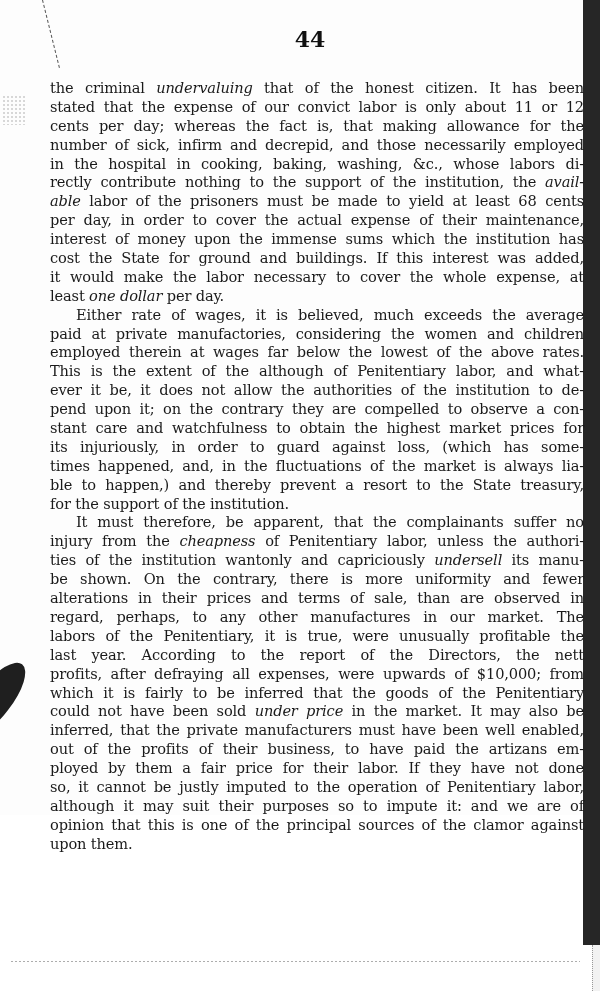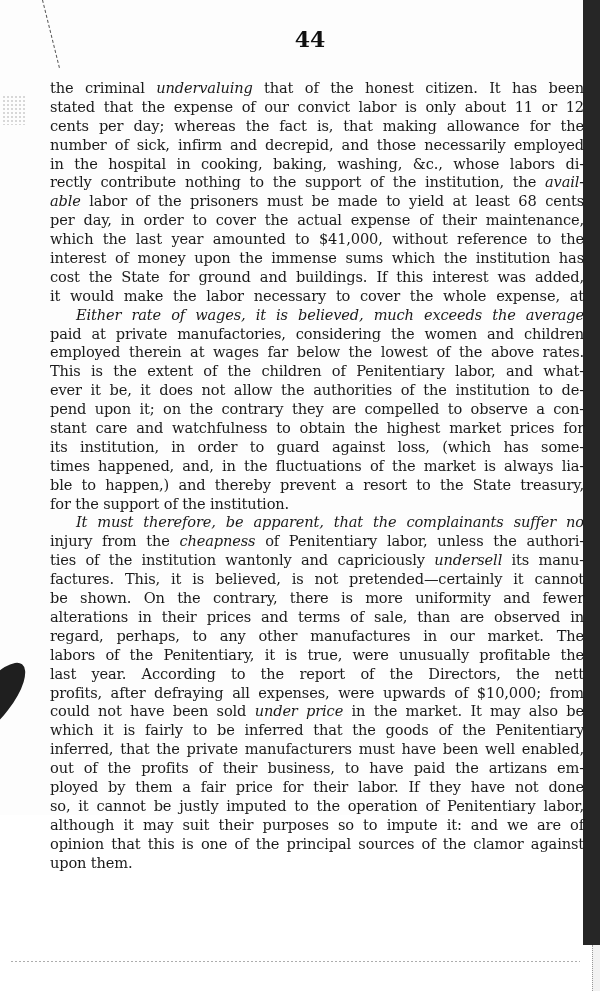--- a/index.html
+++ b/index.html
@@ -89,21 +89,20 @@
       white-space: nowrap;
       text-align: justify;
       text-align-last: justify;
       letter-spacing: -0.15px;
     }
     .line.last {
       text-align-last: left;
     }
     .line.indent {
       padding-left: 26px;
-      font-style: italic;
     }
     em { font-style: italic; }
   </style>
 </head>
 <body>
 
 <div class="page">
   <div class="scratch"></div>
   <div class="speckle"></div>
   <div class="blob"></div>
@@ -116,51 +115,50 @@
   <div class="text-block" id="text-block">
       <div>
         <span class="line">the criminal <em>undervaluing</em> that of the honest citizen. It has been</span>
         <span class="line">stated that the expense of our convict labor is only about 11 or 12</span>
         <span class="line">cents per day; whereas the fact is, that making allowance for the</span>
         <span class="line">number of sick, infirm and decrepid, and those necessarily employed</span>
         <span class="line">in the hospital in cooking, baking, washing, &amp;c., whose labors di-</span>
         <span class="line">rectly contribute nothing to the support of the institution, the <em>avail-</em></span>
         <span class="line"><em>able</em> labor of the prisoners must be made to yield at least 68 cents</span>
         <span class="line">per day, in order to cover the actual expense of their maintenance,</span>
-        <span class="line">which the last year amounted to $41,000, without reference to the</span>
         <span class="line">interest of money upon the immense sums which the institution has</span>
         <span class="line">cost the State for ground and buildings. If this interest was added,</span>
         <span class="line">it would make the labor necessary to cover the whole expense, at</span>
+        <span class="line last">least <em>one dollar</em> per day.</span>
       </div>
       <div>
         <span class="line indent">Either rate of wages, it is believed, much exceeds the average</span>
         <span class="line">paid at private manufactories, considering the women and children</span>
         <span class="line">employed therein at wages far below the lowest of the above rates.</span>
-        <span class="line">This is the extent of the children of Penitentiary labor, and what-</span>
+        <span class="line">This is the extent of the although of Penitentiary labor, and what-</span>
         <span class="line">ever it be, it does not allow the authorities of the institution to de-</span>
         <span class="line">pend upon it; on the contrary they are compelled to observe a con-</span>
         <span class="line">stant care and watchfulness to obtain the highest market prices for</span>
-        <span class="line">its institution, in order to guard against loss, (which has some-</span>
+        <span class="line">its injuriously, in order to guard against loss, (which has some-</span>
         <span class="line">times happened, and, in the fluctuations of the market is always lia-</span>
         <span class="line">ble to happen,) and thereby prevent a resort to the State treasury,</span>
         <span class="line last">for the support of the institution.</span>
       </div>
       <div>
         <span class="line indent">It must therefore, be apparent, that the complainants suffer no</span>
         <span class="line">injury from the <em>cheapness</em> of Penitentiary labor, unless the authori-</span>
         <span class="line">ties of the institution wantonly and capriciously <em>undersell</em> its manu-</span>
-        <span class="line">factures. This, it is believed, is not pretended—certainly it cannot</span>
         <span class="line">be shown. On the contrary, there is more uniformity and fewer</span>
         <span class="line">alterations in their prices and terms of sale, than are observed in</span>
         <span class="line">regard, perhaps, to any other manufactures in our market. The</span>
         <span class="line">labors of the Penitentiary, it is true, were unusually profitable the</span>
         <span class="line">last year. According to the report of the Directors, the nett</span>
         <span class="line">profits, after defraying all expenses, were upwards of $10,000; from</span>
+        <span class="line">which it is fairly to be inferred that the goods of the Penitentiary</span>
         <span class="line">could not have been sold <em>under price</em> in the market. It may also be</span>
-        <span class="line">which it is fairly to be inferred that the goods of the Penitentiary</span>
         <span class="line">inferred, that the private manufacturers must have been well enabled,</span>
         <span class="line">out of the profits of their business, to have paid the artizans em-</span>
         <span class="line">ployed by them a fair price for their labor. If they have not done</span>
         <span class="line">so, it cannot be justly imputed to the operation of Penitentiary labor,</span>
         <span class="line">although it may suit their purposes so to impute it: and we are of</span>
         <span class="line">opinion that this is one of the principal sources of the clamor against</span>
         <span class="line last">upon them.</span>
       </div>
     </div>
 </div>

